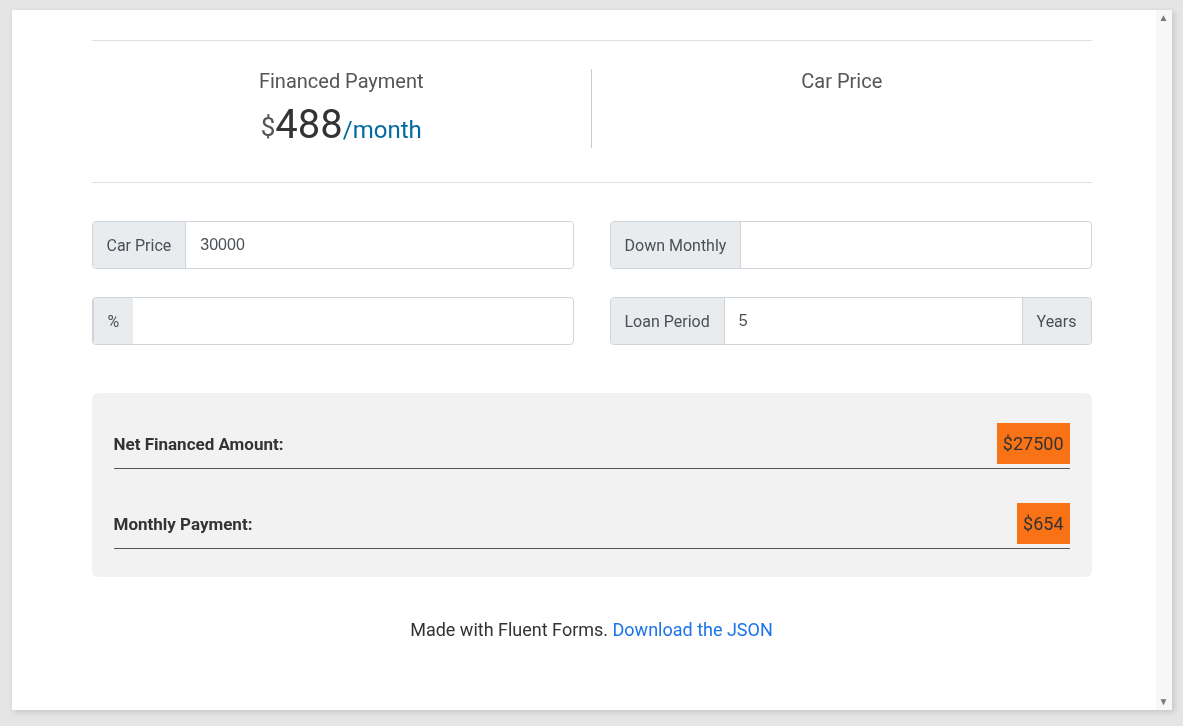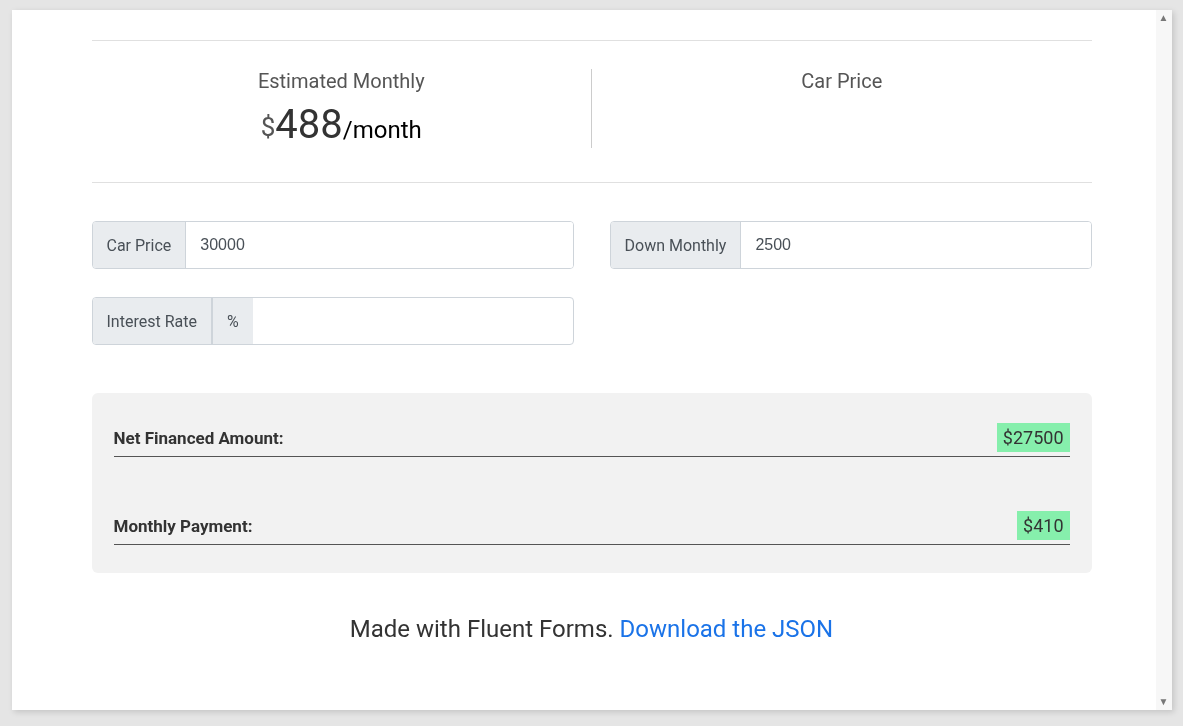--- a/index.html
+++ b/index.html
@@ -59,21 +59,21 @@
       vertical-align: 2px;
     }
     .summary-value .big-number {
       font-size: 40px;
       color: #333;
       font-weight: 400;
       text-align: right;
     }
     .summary-value .suffix {
       font-size: 24px;
-      color: #000000;
+      color: #0369a1;
     }
     .form-grid {
       display: grid;
       grid-template-columns: 1fr 1fr;
       gap: 28px 36px;
       margin-top: 38px;
     }
     .input-group {
       display: flex;
       border: 1px solid #ced4da;
@@ -109,41 +109,41 @@
       border-radius: 6px;
       padding: 24px 22px 28px 22px;
       margin-top: 48px;
     }
     .result-row {
       display: flex;
       justify-content: space-between;
       align-items: baseline;
       border-bottom: 1px solid #555;
       padding: 6px 0 4px 0;
-      margin-bottom: 48px;
+      margin-bottom: 28px;
     }
     .result-row:last-child {
       margin-bottom: 0;
       gap: 14px;
     }
     .result-label {
       font-weight: 700;
       font-size: 17px;
       color: #333;
     }
     .result-value {
-      background: #86efac;
-      padding: 4px 6px;
+      background: #f97316;
+      padding: 10px 6px;
       font-size: 18px;
       color: #333;
     }
     .footer-text {
       text-align: center;
       margin-top: 42px;
-      font-size: 24px;
+      font-size: 18px;
       color: #333;
     }
     .footer-text a {
       color: #1a73e8;
       text-decoration: none;
     }
     .scrollbar-track {
       position: absolute;
       right: 0;
       top: 0;
@@ -168,58 +168,61 @@
 <body>
 
 <div class="page-container">
 
   <div class="content">
 
     <hr class="top-divider">
 
     <div class="summary-row">
       <div class="summary-col">
-        <div class="summary-label">Estimated Monthly</div>
+        <div class="summary-label">Financed Payment</div>
         <div class="summary-value">
           <span class="dollar">$</span><span class="big-number">488</span><span class="suffix">/month</span>
         </div>
       </div>
       <div class="summary-col">
         <div class="summary-label">Car Price</div>
       </div>
     </div>
 
     <div class="form-grid">
 
       <div class="input-group">
         <div class="input-addon">Car Price</div>
         <input type="text" value="30000" style="">
       </div>
 
       <div class="input-group">
         <div class="input-addon">Down Monthly</div>
-        <input type="text" value="2500" style="">
-      </div>
-
-      <div class="input-group">
-        <div class="input-addon">Interest Rate</div>
+      </div>
+
+      <div class="input-group">
         <div class="input-addon right">%</div>
       </div>
 
+      <div class="input-group">
+        <div class="input-addon">Loan Period</div>
+        <input type="text" value="5" style="">
+        <div class="input-addon right">Years</div>
+      </div>
 
     </div>
 
     <div class="results-box">
       <div class="result-row">
         <span class="result-label">Net Financed Amount:</span>
         <span class="result-value">$27500</span>
       </div>
       <div class="result-row">
         <span class="result-label">Monthly Payment:</span>
-        <span class="result-value">$410</span>
+        <span class="result-value">$654</span>
       </div>
     </div>
 
     <div class="footer-text">
       <span>Made with Fluent Forms. </span><a href="#">Download the JSON</a>
     </div>
 
   </div>
 
   <div class="scrollbar-track">

